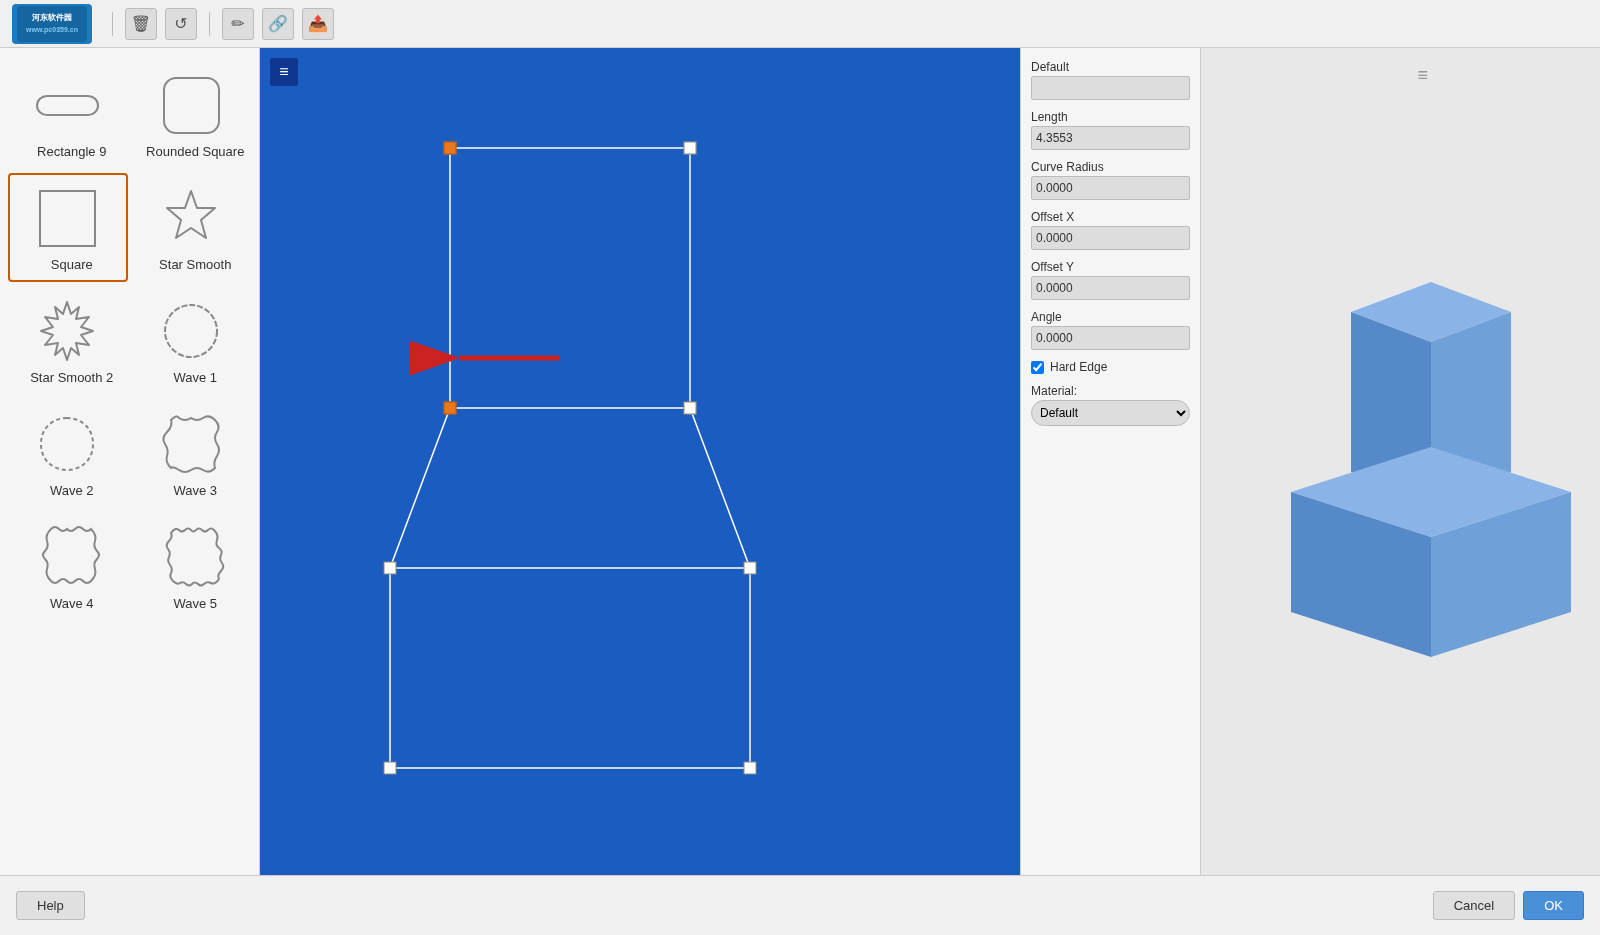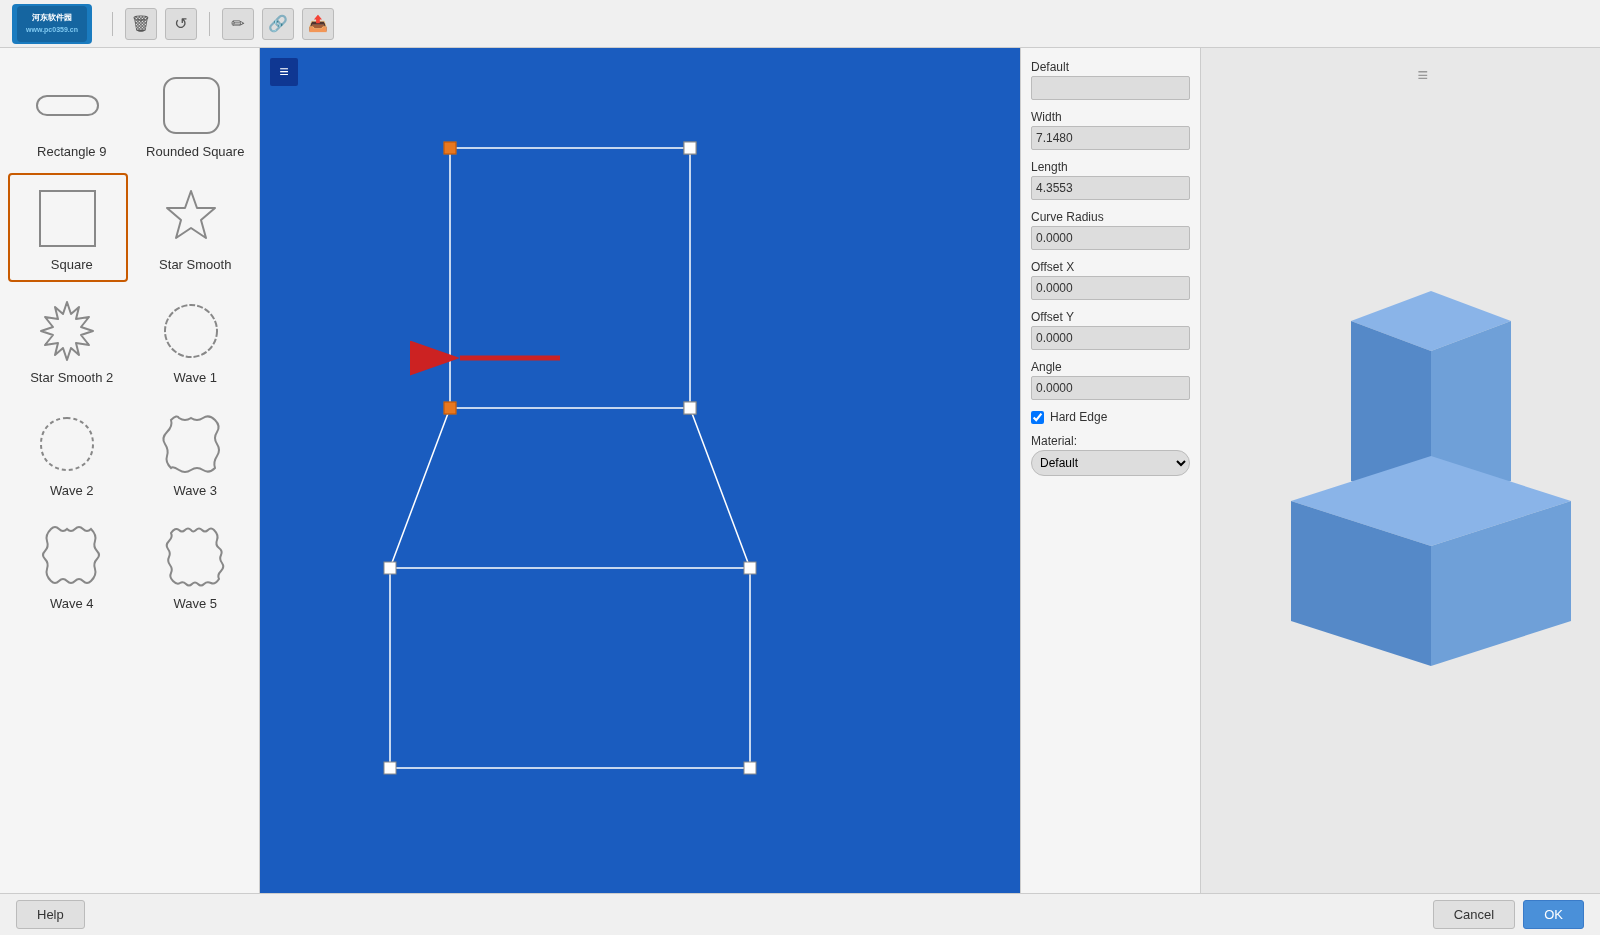--- a/index.html
+++ b/index.html
@@ -148,21 +148,21 @@
       width: 400px;
       background: #e8e8e8;
       display: flex;
       align-items: center;
       justify-content: center;
       border-left: 1px solid #ccc;
     }
 
     
     .bottom-bar {
-      height: 42px;
+      height: 60px;
       background: #f0f0f0;
       border-top: 1px solid #ccc;
       display: flex;
       align-items: center;
       justify-content: space-between;
       padding: 0 16px;
     }
     .bottom-btn {
       padding: 6px 20px;
       font-size: 13px;
@@ -354,24 +354,20 @@
 
   <div class="props-panel">
 
     <div style="position:absolute; right:172px; top:65px; font-size:18px; color:#999; pointer-events:none;">≡</div>
 
     <div class="prop-row">
       <span class="prop-label">Default</span>
       <input class="prop-input" type="text" value="" style="">
     </div>
     <div class="prop-row">
-      <span class="prop-label">Width</span>
-      <input class="prop-input" type="text" value="7.1480" style="">
-    </div>
-    <div class="prop-row">
       <span class="prop-label">Length</span>
       <input class="prop-input" type="text" value="4.3553" style="">
     </div>
     <div class="prop-row">
       <span class="prop-label">Curve Radius</span>
       <input class="prop-input" type="text" value="0.0000" style="">
     </div>
     <div class="prop-row">
       <span class="prop-label">Offset X</span>
       <input class="prop-input" type="text" value="0.0000" style="">

